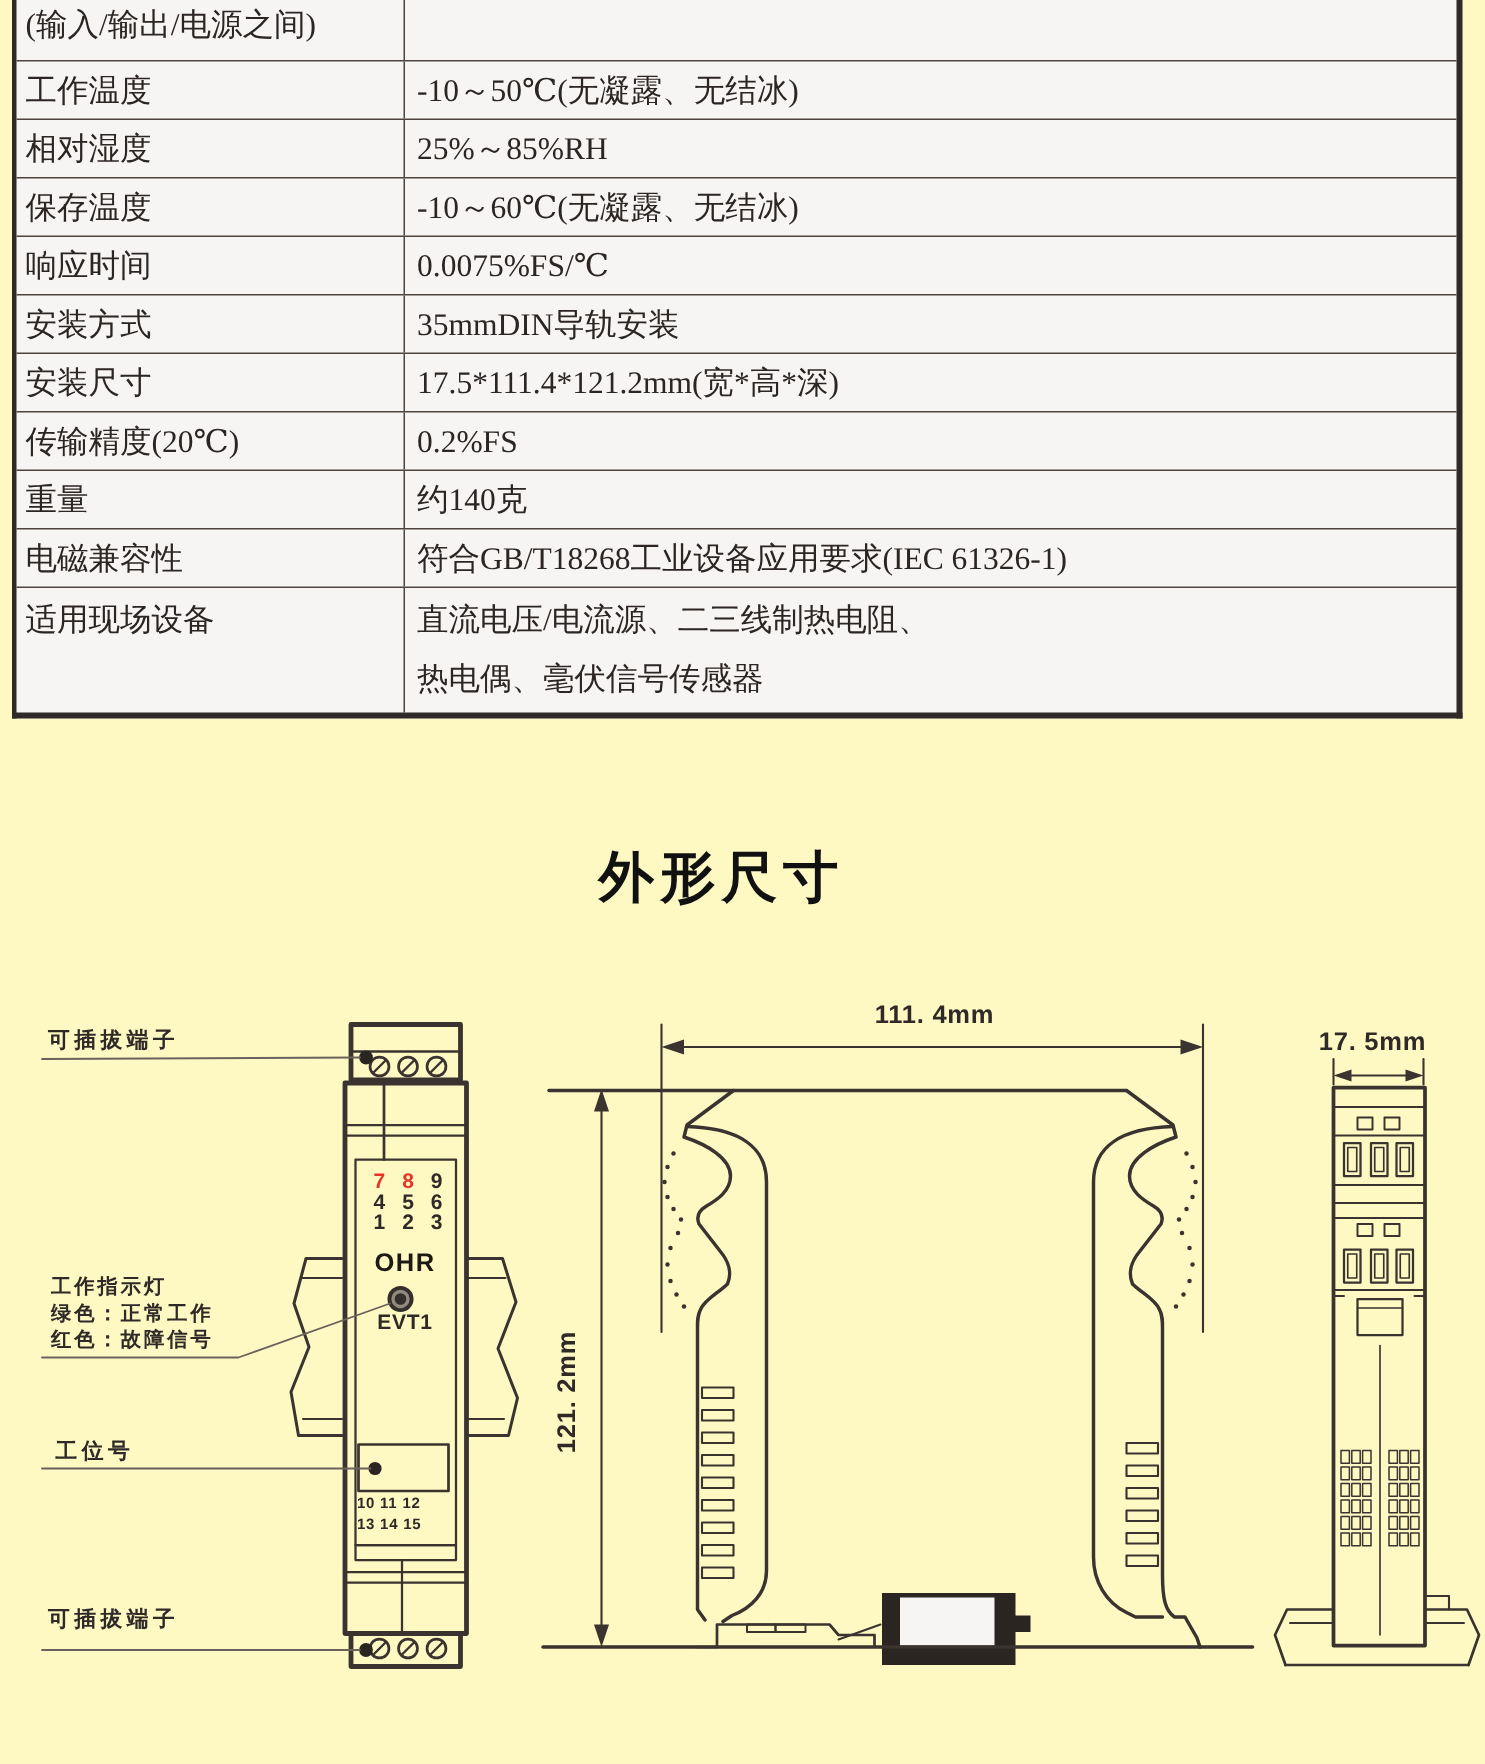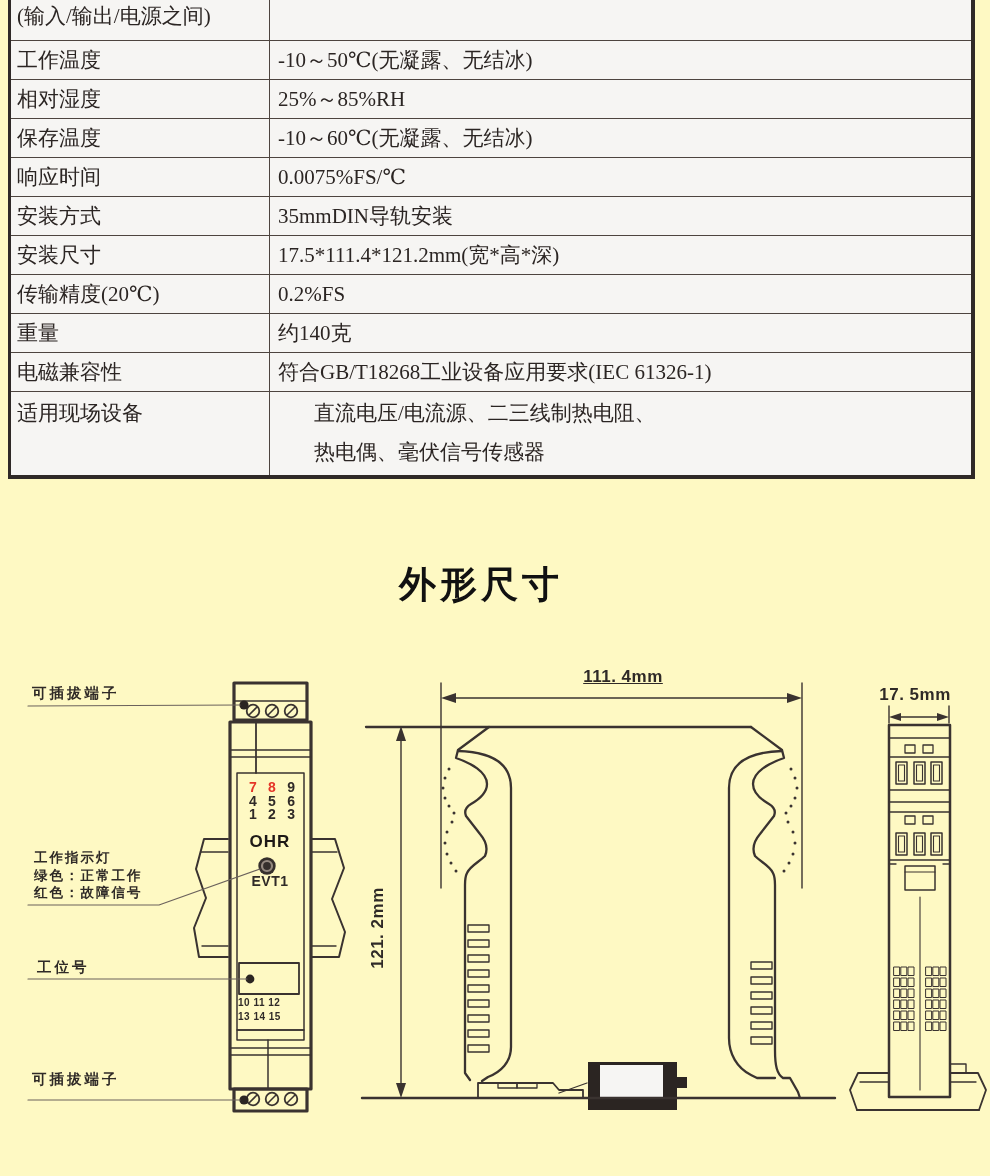--- a/index.html
+++ b/index.html
@@ -32,21 +32,21 @@
     border-right:1.6px solid #4d443f;
     box-sizing:border-box;
     padding-left:6px;
     font-size:21px;
     white-space:nowrap;overflow:hidden;
   }
   .tvalue{flex:1;padding-left:8px;font-size:21px;white-space:nowrap;overflow:hidden;}
   .r-part .tlabel,.r-part .tvalue{line-height:44px;}
   .r-std .tlabel,.r-std .tvalue{line-height:38px;}
   .r-tall .tlabel{line-height:39px;padding-top:2px;}
-  .r-tall .tvalue{line-height:39px;padding-top:2px;margin-left:36px;}
+  .r-tall .tvalue{line-height:39px;padding-top:2px;}
   
   .section-title{
     position:absolute;left:0;top:560px;width:990px;
     text-align:center;
     font-family:"Liberation Sans","DejaVu Sans",sans-serif;
     font-weight:bold;font-size:37px;letter-spacing:4px;color:#111;
     transform:translateX(-14px);
   }
   
   .drawing{position:absolute;left:0;top:640px;}
@@ -380,17 +380,17 @@
       <span>3</span>
     </div>
   </div>
   <div class="dwg-text brand">OHR</div>
   <div class="dwg-text led-label">EVT1</div>
   <div class="dwg-text num-bottom">
     <div>10 11 12</div>
     <div>13 14 15</div>
   </div>
 
-  <div class="dwg-text dim" style="left:555px;top:667px;width:136px;text-decoration:underline;">111. 4mm</div>
+  <div class="dwg-text dim" style="left:555px;top:667px;width:136px;">111. 4mm</div>
   <div class="dwg-text dim" style="left:308px;top:918px;width:140px;transform:rotate(-90deg);">121. 2mm</div>
   <div class="dwg-text dim" style="left:863px;top:685px;width:104px;">17. 5mm</div>
 
 </div>
 
 </body></html>

